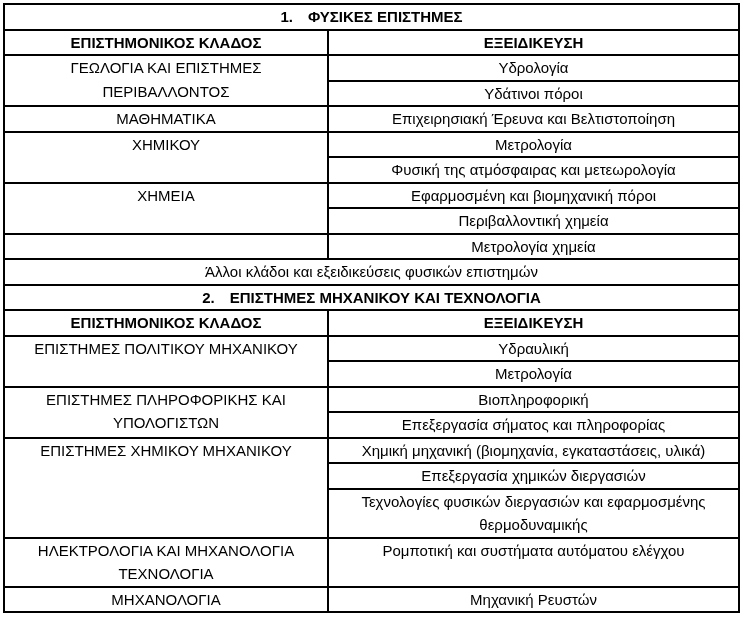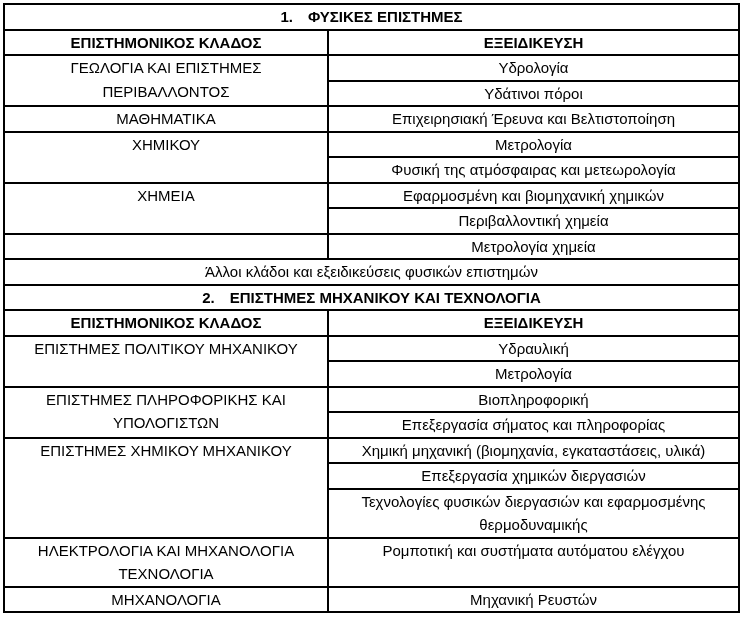--- a/index.html
+++ b/index.html
@@ -85,21 +85,21 @@
       </tr>
       <tr>
         <td class="field-cell" rowspan="2">ΧΗΜΙΚΟΥ</td>
         <td class="spec-cell">Μετρολογία</td>
       </tr>
       <tr>
         <td class="spec-cell">Φυσική της ατμόσφαιρας και μετεωρολογία</td>
       </tr>
       <tr>
         <td class="field-cell" rowspan="2">ΧΗΜΕΙΑ</td>
-        <td class="spec-cell">Εφαρμοσμένη και βιομηχανική χημικών</td>
+        <td class="spec-cell">Εφαρμοσμένη και βιομηχανική πόροι</td>
       </tr>
       <tr>
         <td class="spec-cell">Περιβαλλοντική χημεία</td>
       </tr>
       <tr>
         <td class="field-cell"></td>
         <td class="spec-cell">Μετρολογία χημεία</td>
       </tr>
       <tr>
         <td class="footer-cell" colspan="2">Άλλοι κλάδοι και εξειδικεύσεις φυσικών επιστημών</td>

